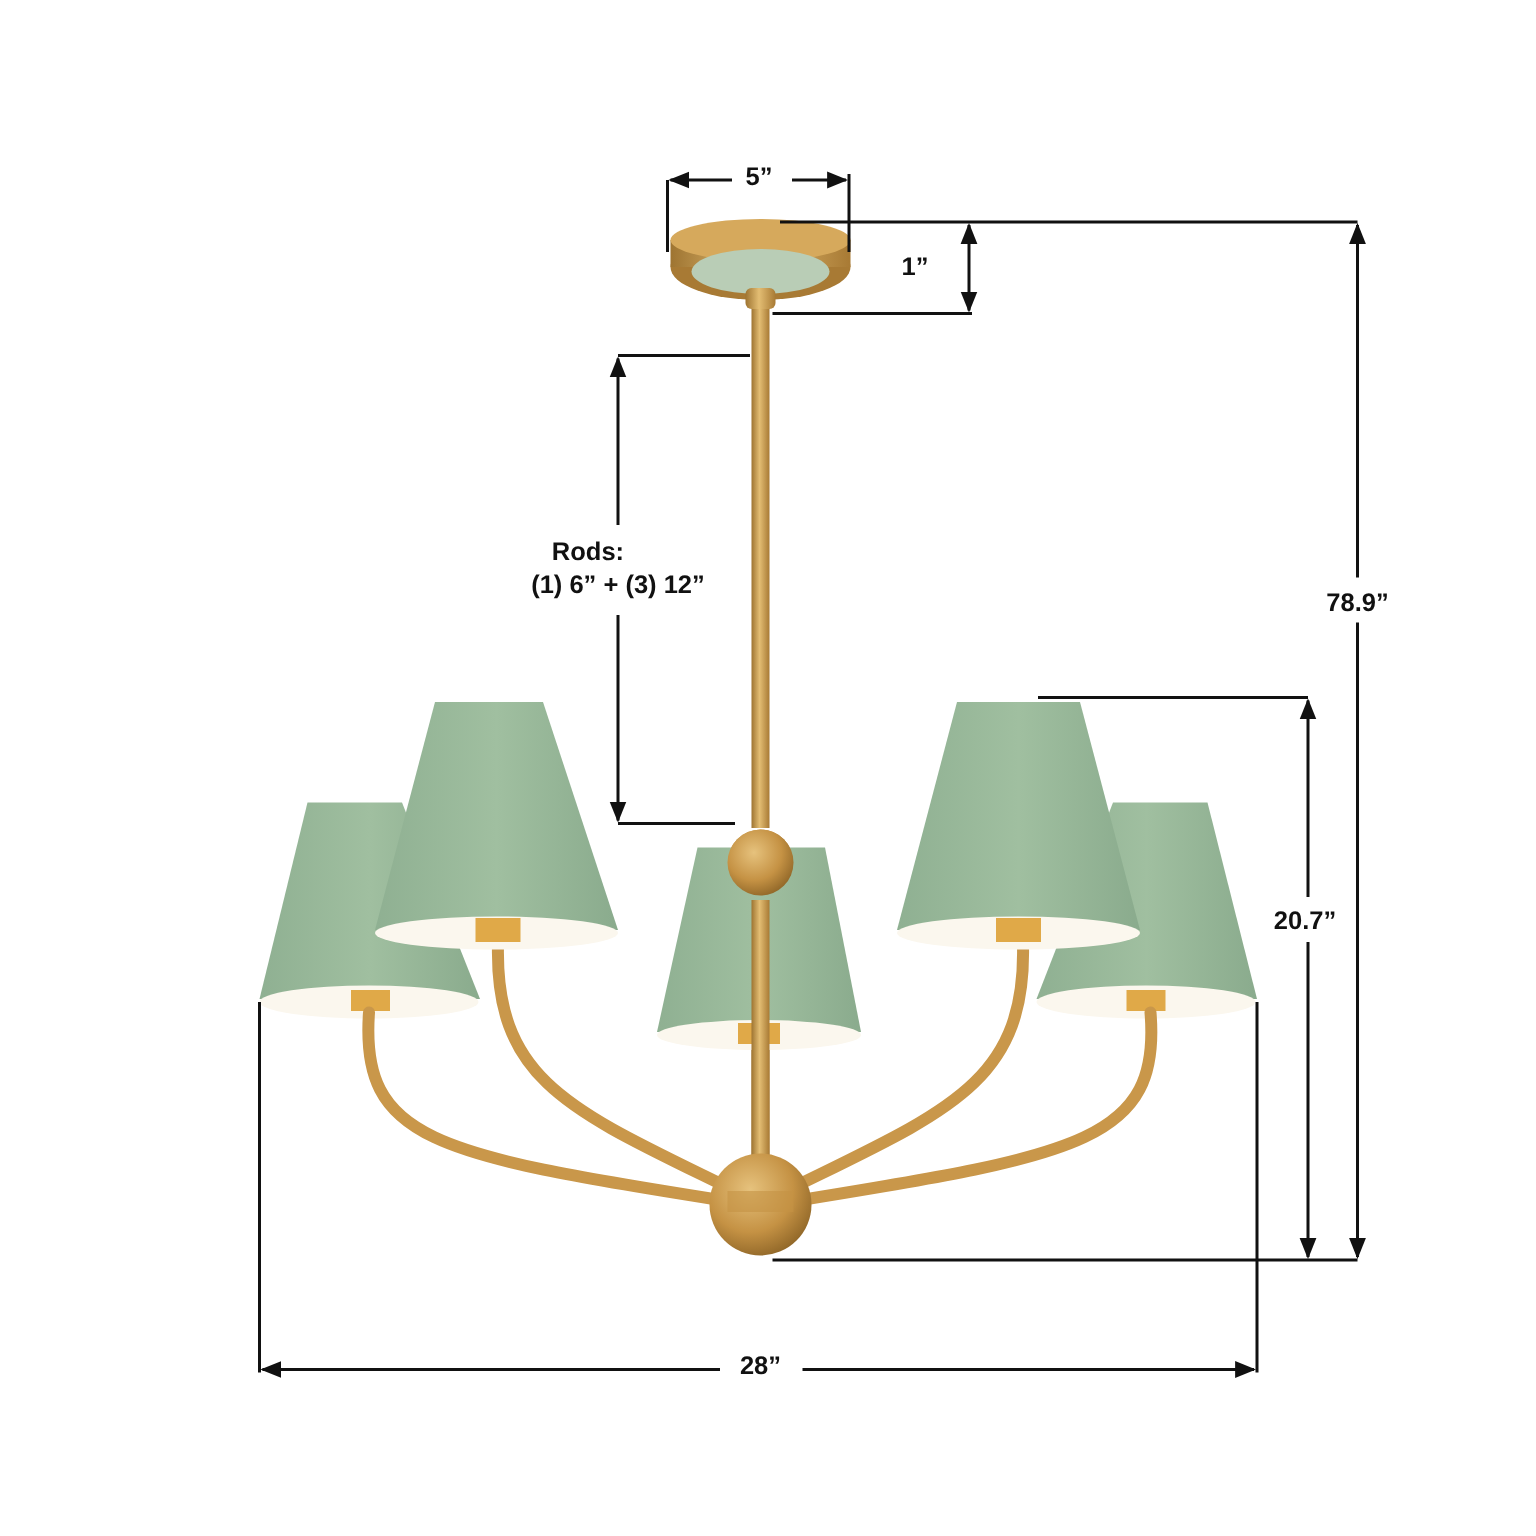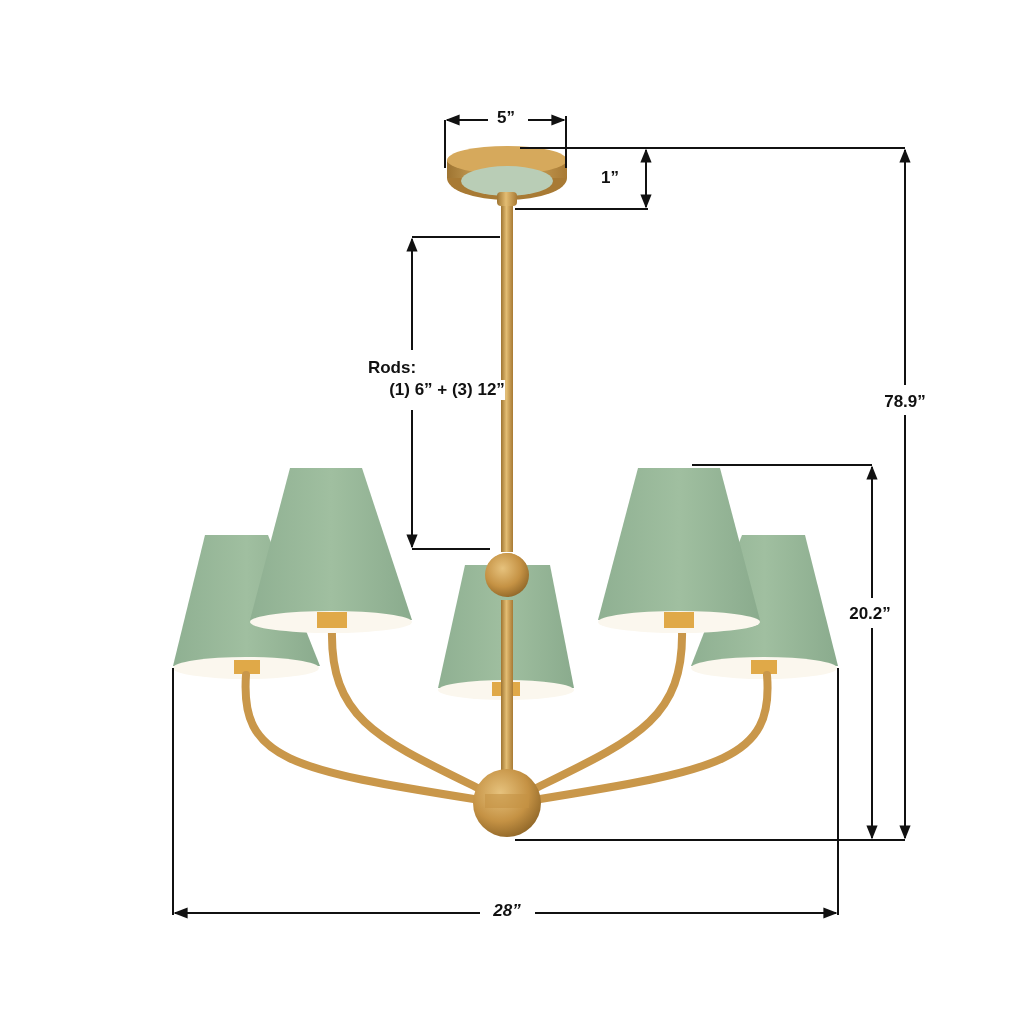--- a/index.html
+++ b/index.html
@@ -117,17 +117,17 @@
       <line x1="173" y1="668" x2="173" y2="915"></line>
       <line x1="838" y1="668" x2="838" y2="915"></line>
       <line x1="175" y1="913" x2="480" y2="913" marker-start="url(#arr)"></line>
       <line x1="535" y1="913" x2="836" y2="913" marker-end="url(#arr)"></line>
     </g>
   </svg>
 
   <div class="label center" style="left:506px; top:108px;">5”</div>
   <div class="label center" style="left:610px; top:168px;">1”</div>
   <div class="label center" style="left:392px; top:358px;">Rods:</div>
-  <div class="label center" style="left:412px; top:380px;margin-left:35px;">(1) 6” + (3) 12”</div>
+  <div class="label center" style="left:412px; top:380px;">(1) 6” + (3) 12”</div>
   <div class="label center" style="left:905px; top:392px;">78.9”</div>
-  <div class="label center" style="left:870px; top:604px;">20.2”</div>
-  <div class="label center" style="left:507px; top:901px;font-style:italic;">28”</div>
+  <div class="label center" style="left:870px; top:604px;">20.7”</div>
+  <div class="label center" style="left:507px; top:901px;">28”</div>
 </div>
 
 </body></html>

